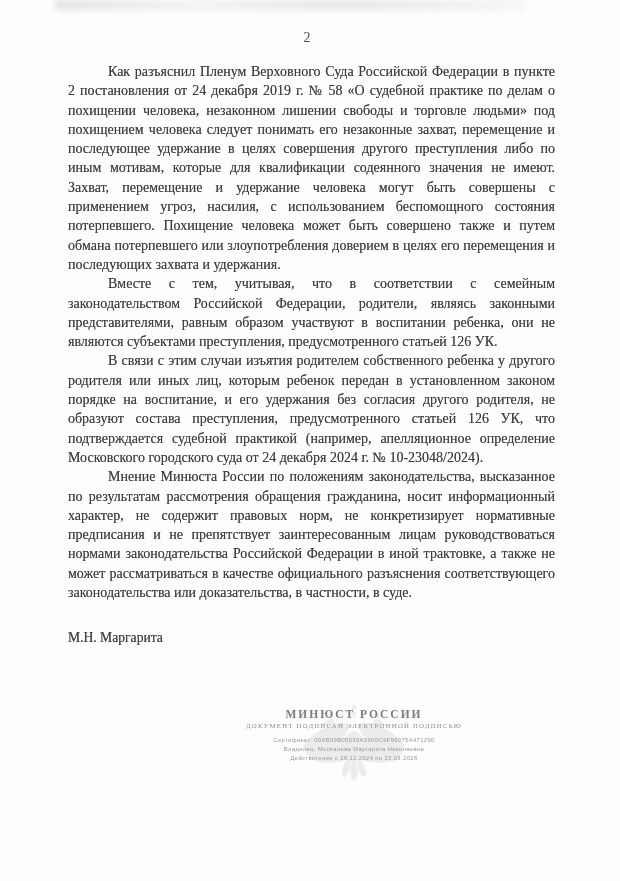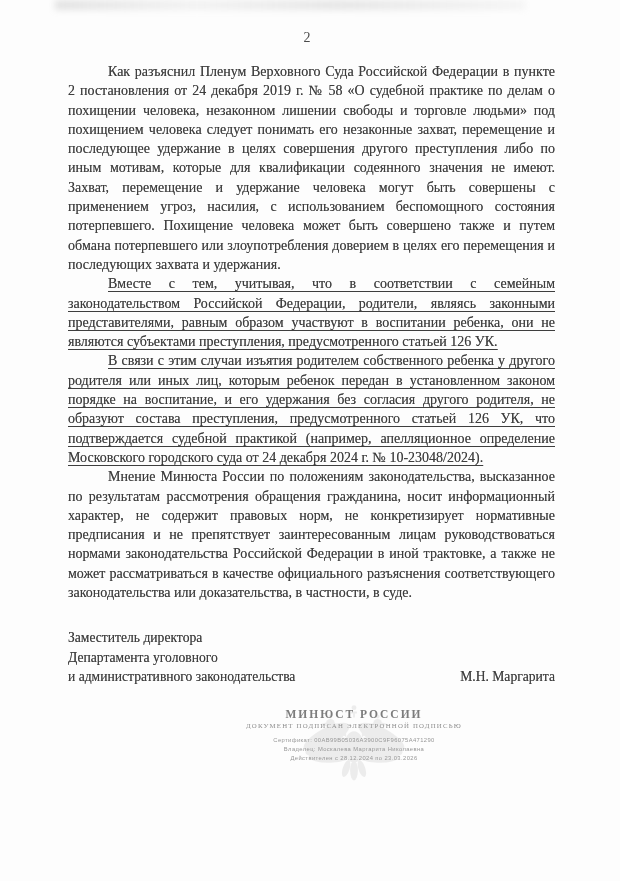--- a/index.html
+++ b/index.html
@@ -27,21 +27,20 @@
   .content{
     position:absolute;top:62px;left:68px;width:487px;
     color:#3e3e3e;
     font-size:14px;
     line-height:19.3px;
     text-align:justify;
     text-shadow:0 0 .5px rgba(62,62,62,.65);
   }
   .content p{margin:0;text-indent:40px;}
   .u{
-    text-decoration:underline;
     text-decoration-thickness:1px;
     text-underline-offset:3px;
     text-decoration-skip-ink:none;
   }
   .signature{
     position:absolute;top:628px;left:68px;width:487px;
     display:flex;justify-content:space-between;align-items:flex-end;
     color:#3e3e3e;font-size:13.6px;line-height:19.6px;
     text-shadow:0 0 .5px rgba(62,62,62,.65);
   }
@@ -83,25 +82,20 @@
   <div class="page-number">2</div>
 
   <div class="content">
     <p>Как разъяснил Пленум Верховного Суда Российской Федерации в пункте 2 постановления от 24 декабря 2019 г. № 58 «О судебной практике по делам о похищении человека, незаконном лишении свободы и торговле людьми» под похищением человека следует понимать его незаконные захват, перемещение и последующее удержание в целях совершения другого преступления либо по иным мотивам, которые для квалификации содеянного значения не имеют. Захват, перемещение и удержание человека могут быть совершены с применением угроз, насилия, с использованием беспомощного состояния потерпевшего. Похищение человека может быть совершено также и путем обмана потерпевшего или злоупотребления доверием в целях его перемещения и последующих захвата и удержания.</p>
     <p class="u">Вместе с тем, учитывая, что в соответствии с семейным законодательством Российской Федерации, родители, являясь законными представителями, равным образом участвуют в воспитании ребенка, они не являются субъектами преступления, предусмотренного статьей 126 УК.</p>
     <p class="u">В связи с этим случаи изъятия родителем собственного ребенка у другого родителя или иных лиц, которым ребенок передан в установленном законом порядке на воспитание, и его удержания без согласия другого родителя, не образуют состава преступления, предусмотренного статьей 126 УК, что подтверждается судебной практикой (например, апелляционное определение Московского городского суда от 24 декабря 2024 г. № 10-23048/2024).</p>
     <p>Мнение Минюста России по положениям законодательства, высказанное по результатам рассмотрения обращения гражданина, носит информационный характер, не содержит правовых норм, не конкретизирует нормативные предписания и не препятствует заинтересованным лицам руководствоваться нормами законодательства Российской Федерации в иной трактовке, а также не может рассматриваться в качестве официального разъяснения соответствующего законодательства или доказательства, в частности, в суде.</p>
   </div>
 
   <div class="signature">
-    <div class="sig-left">
-      <div>Заместитель директора</div>
-      <div>Департамента уголовного</div>
-      <div>и административного законодательства</div>
-    </div>
     <div class="sig-name">М.Н. Маргарита</div>
   </div>
 
   <div class="stamp">
     <div class="stamp-inner">
       <svg class="stamp-eagle" viewBox="0 0 120 120" xmlns="http://www.w3.org/2000/svg" aria-hidden="true">
         <g fill="#9a9a9a">
           <ellipse cx="32" cy="52" rx="26" ry="9" transform="rotate(-28 32 52)"></ellipse>
           <ellipse cx="34" cy="62" rx="24" ry="8" transform="rotate(-14 34 62)"></ellipse>
           <ellipse cx="36" cy="71" rx="22" ry="7" transform="rotate(-2 36 71)"></ellipse>

